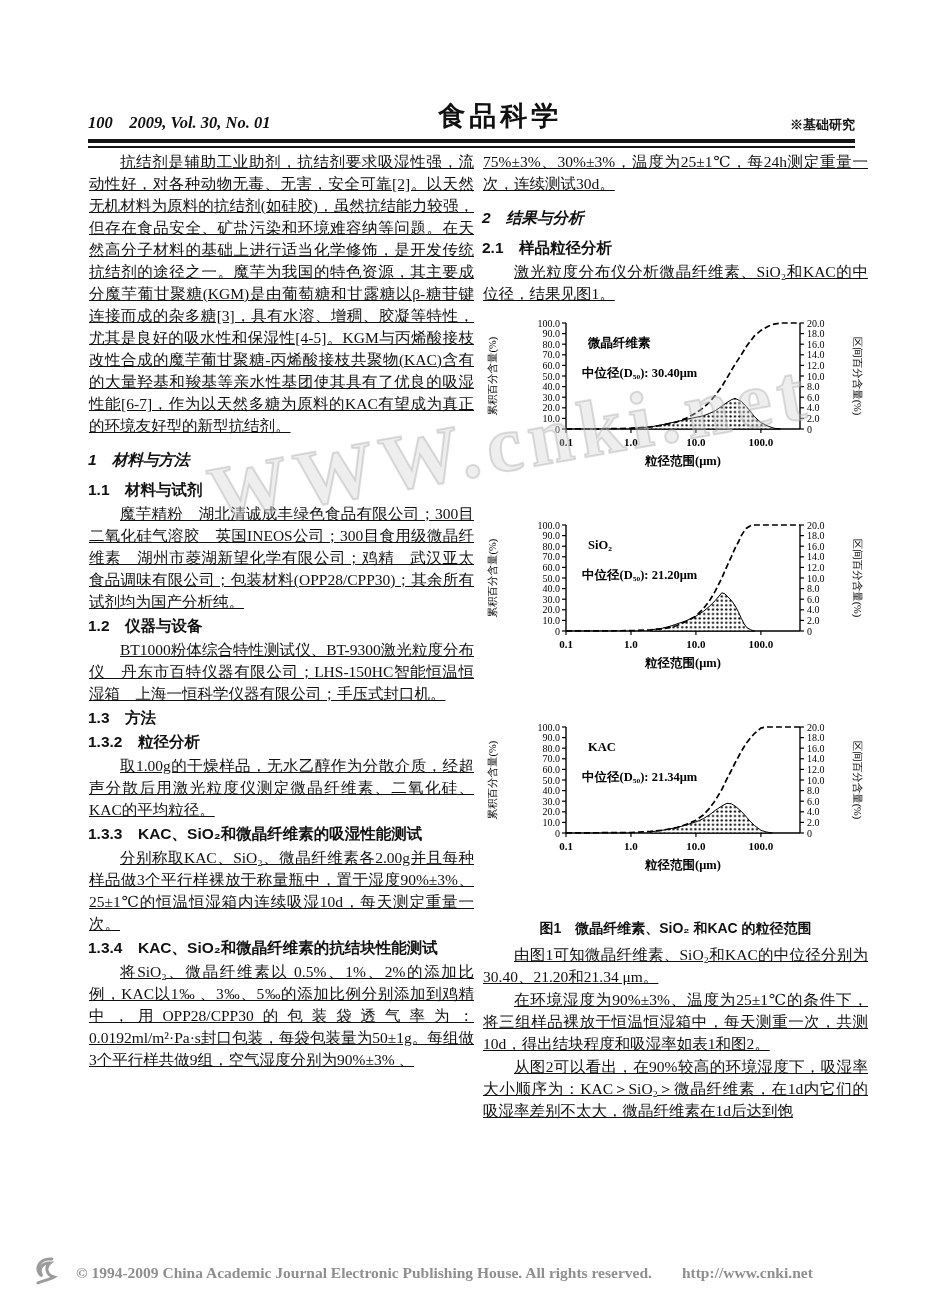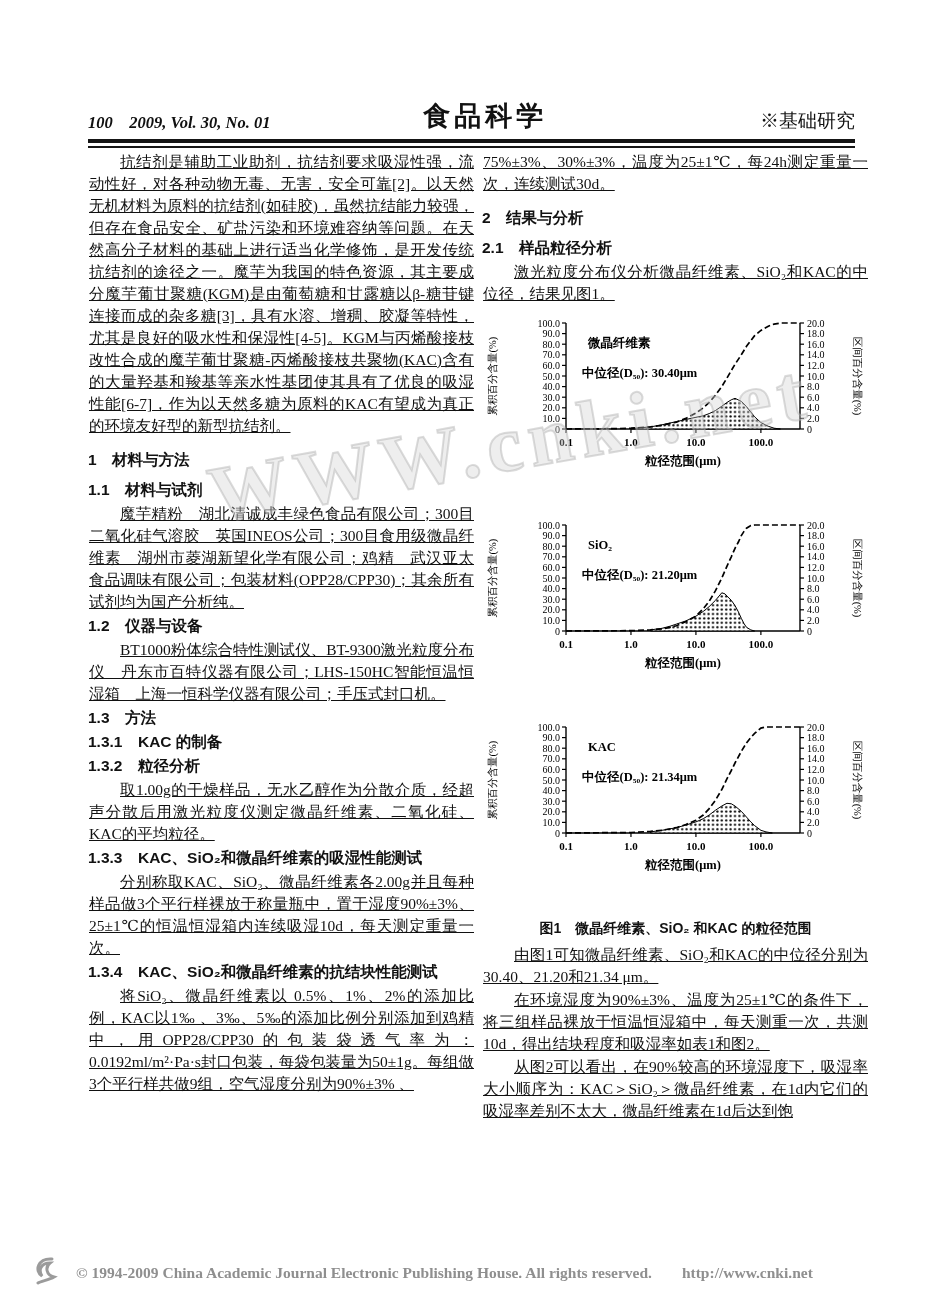--- a/index.html
+++ b/index.html
@@ -5,37 +5,37 @@
   html,body{margin:0;padding:0;background:#e8e8e8;}
   .page{position:relative;width:940px;height:1302px;background:#ffffff;overflow:hidden;
         font-family:"Liberation Serif","DejaVu Serif",serif;color:#111;}
   
   .hdr{position:absolute;left:88px;top:100px;width:767px;height:34px;
        display:flex;align-items:flex-end;justify-content:space-between;}
   .hdr .pinfo{font-style:italic;font-weight:bold;font-size:16.5px;white-space:nowrap;}
   .hdr .jtitle{font-weight:900;font-size:27px;letter-spacing:4px;
                font-family:"Liberation Sans","DejaVu Sans",sans-serif;
                transform:translateX(-30px);}
-  .hdr .stag{font-weight:normal;font-size:19px;white-space:nowrap;}
+  .hdr .stag{font-weight:bold;font-size:13px;white-space:nowrap;}
   .rule1{position:absolute;left:88px;top:139px;width:767px;height:4px;background:#151515;}
   .rule2{position:absolute;left:88px;top:146px;width:767px;height:2px;background:#151515;}
   
   .watermark{position:absolute;left:205px;top:398px;transform:rotate(-10deg);
              font-size:80px;font-weight:bold;letter-spacing:7px;
              color:rgba(205,205,205,0.35);-webkit-text-stroke:2px rgba(175,175,175,0.45);
              pointer-events:none;z-index:6;white-space:nowrap;}
   
   .col{position:absolute;top:150px;width:387px;font-size:15.5px;line-height:22px;
        text-align:justify;z-index:2;}
   .col-left{left:88px;}
   .col-right{left:482px;}
   p{margin:1px;text-decoration:underline;}
   p.ind{text-indent:2em;}
   .hmain{font-weight:bold;margin:12px 0 8px 0;font-size:15.5px;
-         font-family:"Liberation Sans","DejaVu Sans",sans-serif;}
+         font-family:"Liberation Sans","DejaVu Sans",sans-serif;font-style:italic;}
   .hsub{font-weight:bold;margin:2px 0 2px 0;font-size:15.5px;
         font-family:"Liberation Sans","DejaVu Sans",sans-serif;}
   
   figure{margin:8px 0 0 0;padding:0;}
   .chart{margin:0 0 16px 0;}
   figcaption{text-align:center;margin:2px 0 6px 0;line-height:19px;}
   .capcn{font-size:14px;font-weight:bold;
          font-family:"Liberation Sans","DejaVu Sans",sans-serif;}
   .capen{font-size:13.5px;font-family:"Liberation Sans","DejaVu Sans",sans-serif;}
   
@@ -61,21 +61,20 @@
   <div class="watermark">WWW.cnki.net</div>
 
   <section class="col col-left">
     <p class="ind">抗结剂是辅助工业助剂，抗结剂要求吸湿性强，流动性好，对各种动物无毒、无害，安全可靠[2]。以天然无机材料为原料的抗结剂(如硅胶)，虽然抗结能力较强，但存在食品安全、矿盐污染和环境难容纳等问题。在天然高分子材料的基础上进行适当化学修饰，是开发传统抗结剂的途径之一。魔芋为我国的特色资源，其主要成分魔芋葡甘聚糖(KGM)是由葡萄糖和甘露糖以β-糖苷键连接而成的杂多糖[3]，具有水溶、增稠、胶凝等特性，尤其是良好的吸水性和保湿性[4-5]。KGM与丙烯酸接枝改性合成的魔芋葡甘聚糖-丙烯酸接枝共聚物(KAC)含有的大量羟基和羧基等亲水性基团使其具有了优良的吸湿性能[6-7]，作为以天然多糖为原料的KAC有望成为真正的环境友好型的新型抗结剂。</p>
     <div class="hmain">1　材料与方法</div>
     <div class="hsub">1.1　材料与试剂</div>
     <p class="ind">魔芋精粉　湖北清诚成丰绿色食品有限公司；300目二氧化硅气溶胶　英国INEOS公司；300目食用级微晶纤维素　湖州市菱湖新望化学有限公司；鸡精　武汉亚太食品调味有限公司；包装材料(OPP28/CPP30)；其余所有试剂均为国产分析纯。</p>
     <div class="hsub">1.2　仪器与设备</div>
     <p class="ind">BT1000粉体综合特性测试仪、BT-9300激光粒度分布仪　丹东市百特仪器有限公司；LHS-150HC智能恒温恒湿箱　上海一恒科学仪器有限公司；手压式封口机。</p>
     <div class="hsub">1.3　方法</div>
-    <div class="hsub">1.3.1　KAC 的制备</div>
     <div class="hsub">1.3.2　粒径分析</div>
     <p class="ind">取1.00g的干燥样品，无水乙醇作为分散介质，经超声分散后用激光粒度仪测定微晶纤维素、二氧化硅、KAC的平均粒径。</p>
     <div class="hsub">1.3.3　KAC、SiO₂和微晶纤维素的吸湿性能测试</div>
     <p class="ind">分别称取KAC、SiO₂、微晶纤维素各2.00g并且每种样品做3个平行样裸放于称量瓶中，置于湿度90%±3%、25±1℃的恒温恒湿箱内连续吸湿10d，每天测定重量一次。</p>
     <div class="hsub">1.3.4　KAC、SiO₂和微晶纤维素的抗结块性能测试</div>
     <p class="ind">将SiO₂、微晶纤维素以 0.5%、1%、2%的添加比例，KAC以1‰ 、3‰、5‰的添加比例分别添加到鸡精中，用OPP28/CPP30的包装袋透气率为：0.0192ml/m²·Pa·s封口包装，每袋包装量为50±1g。每组做3个平行样共做9组，空气湿度分别为90%±3% 、</p>
   </section>
 
   <section class="col col-right">
     <p>75%±3%、30%±3%，温度为25±1℃，每24h测定重量一次，连续测试30d。</p>

